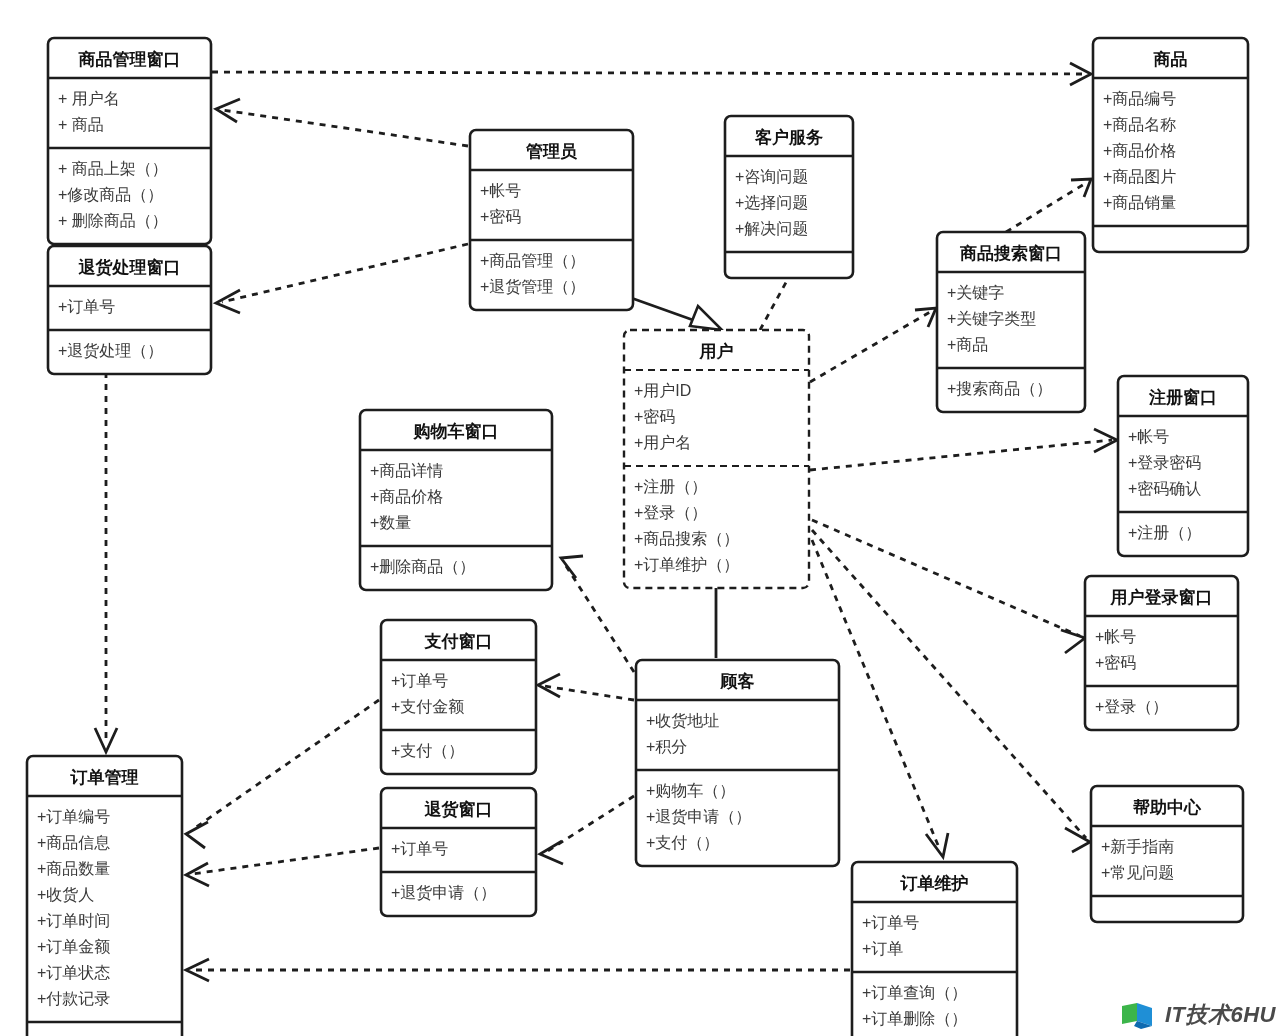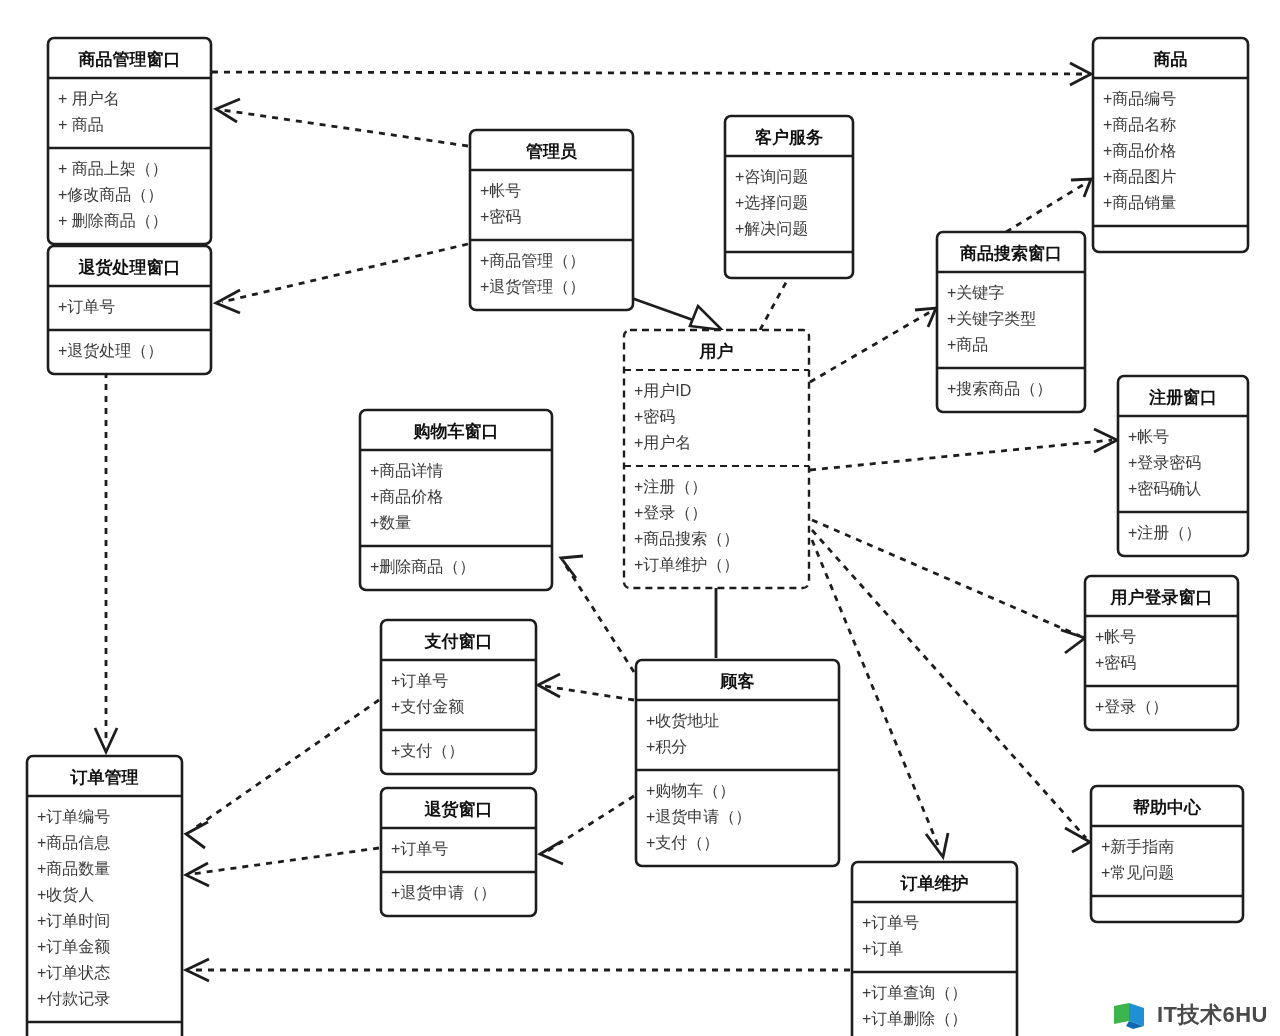--- a/index.html
+++ b/index.html
@@ -13,21 +13,21 @@
   .cls-title{font-weight:bold;font-size:17px;fill:#111111;text-anchor:middle;}
   .cls-row{font-size:16px;fill:#3a3a3a;text-anchor:start;}
   .box-rect{fill:#ffffff;stroke:#1d1d1d;stroke-width:2.6;}
   .box-rect.dashed{stroke-dasharray:7 5;stroke-width:2.4;}
   .sep{stroke:#1d1d1d;stroke-width:2.3;}
   .sep.dashed{stroke-dasharray:7 5;stroke-width:2.2;}
   .link-dashed{stroke:#1d1d1d;stroke-width:2.8;fill:none;stroke-dasharray:6 6;stroke-linecap:butt;}
   .link-solid{stroke:#1d1d1d;stroke-width:2.8;fill:none;}
   .arrow-open{stroke:#1d1d1d;stroke-width:2.8;fill:none;stroke-linejoin:miter;stroke-linecap:butt;}
   .arrow-tri{fill:#ffffff;stroke:#1d1d1d;stroke-width:2.6;stroke-linejoin:miter;}
-  #watermark{position:absolute;right:12px;bottom:6px;display:flex;align-items:center;gap:8px;}
+  #watermark{position:absolute;right:4px;bottom:6px;display:flex;align-items:center;gap:8px;font-style:italic;}
   #wm-text{font-size:22px;font-weight:bold;color:#4a4a4a;letter-spacing:0.5px;}
 </style>
 </head>
 <body>
 
 <svg id="canvas" viewBox="0 0 1280 1036">
   <g id="links">
 
     <g>
       <path class="link-dashed" d="M 212,72 L 1086,74"></path>

